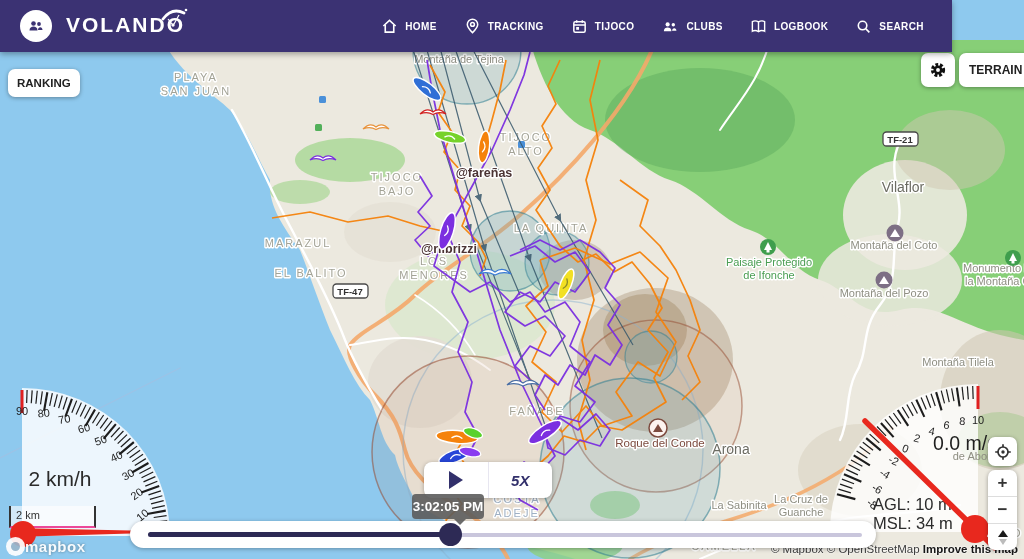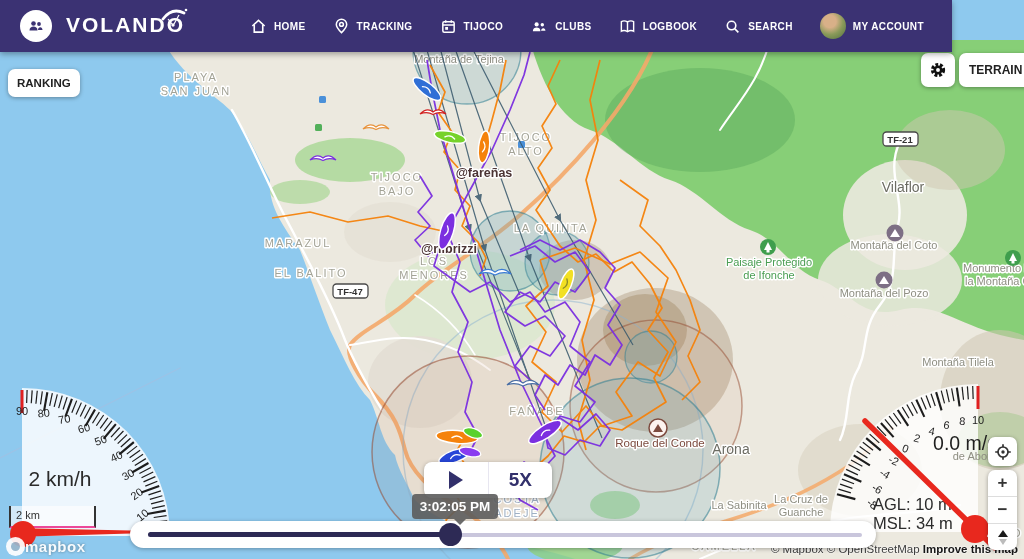--- a/index.html
+++ b/index.html
@@ -41,22 +41,22 @@
   .tri-dn{width:0;height:0;border-left:4px solid transparent;border-right:4px solid transparent;
        border-top:6px solid #bcbcbc;margin-top:2px;}
 
   
   #playpanel{position:absolute;left:424px;top:462px;width:128px;height:36px;background:#fff;
        border-radius:8px;box-shadow:0 1px 4px rgba(0,0,0,.3);display:flex;z-index:10;}
   .pcell{flex:1;display:flex;align-items:center;justify-content:center;cursor:pointer;}
   .pdiv{width:1px;background:#e7e6f0;}
   .play-tri{width:0;height:0;border-left:14px solid #32306b;border-top:9px solid transparent;
        border-bottom:9px solid transparent;}
-  .speed-txt{font-size:19px;font-weight:bold;color:#32306b;}
-  #time-tip{position:absolute;left:412px;top:494px;width:86px;height:25px;z-index:10;
+  .speed-txt{font-size:15px;font-weight:bold;color:#32306b;font-style:italic;}
+  #time-tip{position:absolute;left:412px;top:494px;width:72px;height:25px;z-index:10;
        background:rgba(92,92,92,.9);border-radius:4px;color:#fff;font-size:13.5px;font-weight:bold;
        display:flex;align-items:center;justify-content:center;}
   #time-tip:after{content:"";position:absolute;left:42px;top:25px;border-left:6px solid transparent;
        border-right:6px solid transparent;border-top:6px solid rgba(92,92,92,.9);}
 
   
   #slider{position:absolute;left:130px;top:521px;width:746px;height:27px;background:#fff;
        border-radius:14px;box-shadow:0 1px 4px rgba(0,0,0,.3);z-index:9;cursor:pointer;}
   #slider .track{position:absolute;left:18px;top:12px;width:714px;height:4px;background:#c9c6dc;border-radius:2px;}
   #slider .fill{position:absolute;left:18px;top:11px;width:303px;height:5px;background:#2d2a55;border-radius:3px;}
@@ -368,24 +368,20 @@
             <path d="M9 4.2 V14.4"></path>
           </svg>
         <span>LOGBOOK</span>
       </div>
       <div class="nav-item">
         <svg width="17" height="17" viewBox="0 0 18 18" fill="none" stroke="#fff" stroke-width="1.7">
             <circle cx="8" cy="8" r="4.5"></circle>
             <path d="M11.5 11.5 L15.2 15.2"></path>
           </svg>
         <span>SEARCH</span>
-      </div>
-      <div class="nav-item">
-        <span class="avatar"></span>
-        <span>MY ACCOUNT</span>
       </div>
     </div>
   </div>
 
   <div id="btn-ranking" class="fbtn">RANKING</div>
   <div id="btn-gear" class="fbtn">
     <svg width="22" height="22" viewBox="0 0 34 34">
       <circle cx="17" cy="17" r="8" fill="none" stroke="#111" stroke-width="6" stroke-dasharray="4 2.6"></circle>
       <circle cx="17" cy="17" r="7" fill="#111"></circle>
         <circle cx="17" cy="17" r="3" fill="#fff"></circle>

